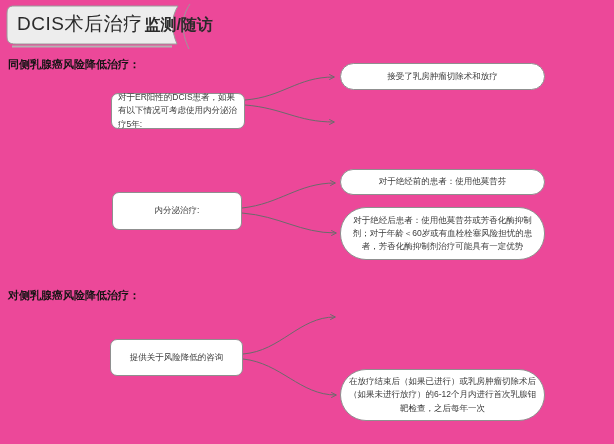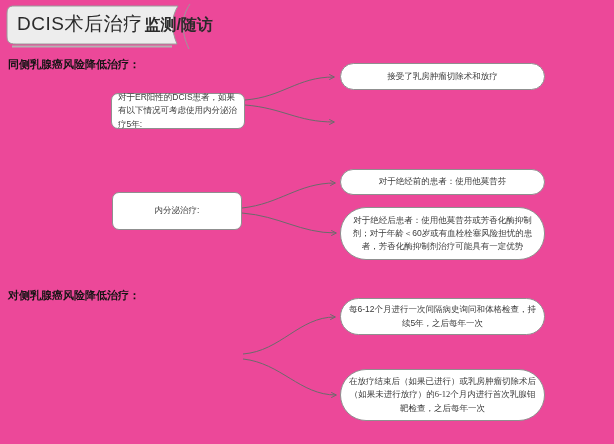--- a/index.html
+++ b/index.html
@@ -32,21 +32,21 @@
   .left-align{text-align:left;justify-content:flex-start;padding:3px 6px;}
 
   .n-a{left:111px;top:85px;width:134px;height:36px;margin-top:8px;}
   .n-p1{left:340px;top:63px;width:205px;height:27px;}
   .n-p2{left:340px;top:108px;width:205px;height:27px;}
   .n-b{left:112px;top:192px;width:130px;height:38px;}
   .n-p3{left:340px;top:169px;width:205px;height:26px;}
   .n-p4{left:340px;top:207px;width:205px;height:53px;padding:2px 9px;}
   .n-c{left:110px;top:339px;width:133px;height:37px;}
   .n-p5{left:340px;top:298px;width:205px;height:37px;border-radius:19px;}
-  .n-p6{left:340px;top:369px;width:205px;height:52px;font-family:Liberation Serif, serif;}
+  .n-p6{left:340px;top:369px;width:205px;height:52px;}
 </style>
 </head>
 <body>
 
 <div class="canvas">
 
   <svg class="connectors" viewBox="0 0 614 444" xmlns="http://www.w3.org/2000/svg">
     <defs>
       <marker id="arrow" viewBox="0 0 8 8" refX="6.5" refY="4" markerWidth="7" markerHeight="7" orient="auto">
         <path d="M1,1 L7,4 L1,7" fill="none" stroke="#6b6b6b" stroke-width="1.1"></path>
@@ -78,16 +78,16 @@
 
   <div class="node rect left-align n-a">对于ER阳性的DCIS患者，如果有以下情况可考虑使用内分泌治疗5年:</div>
   <div class="node pill n-p1">接受了乳房肿瘤切除术和放疗</div>
 
   <div class="node rect n-b">内分泌治疗:</div>
   <div class="node pill n-p3">对于绝经前的患者：使用他莫昔芬</div>
   <div class="node bigpill node n-p4">对于绝经后患者：使用他莫昔芬或芳香化酶抑制剂；对于年龄＜60岁或有血栓栓塞风险担忧的患者，芳香化酶抑制剂治疗可能具有一定优势</div>
 
   <div class="section-heading h-bottom">对侧乳腺癌风险降低治疗：</div>
 
-  <div class="node n-p5">每6-12个月进行一次间隔病史询问和体格检查，持续5年，之后每年一次</div>
+  <div class="node rect n-c">提供关于风险降低的咨询</div>
   <div class="node bigpill n-p6">在放疗结束后（如果已进行）或乳房肿瘤切除术后（如果未进行放疗）的6-12个月内进行首次乳腺钼靶检查，之后每年一次</div>
 
 </div>
 
 </body></html>

